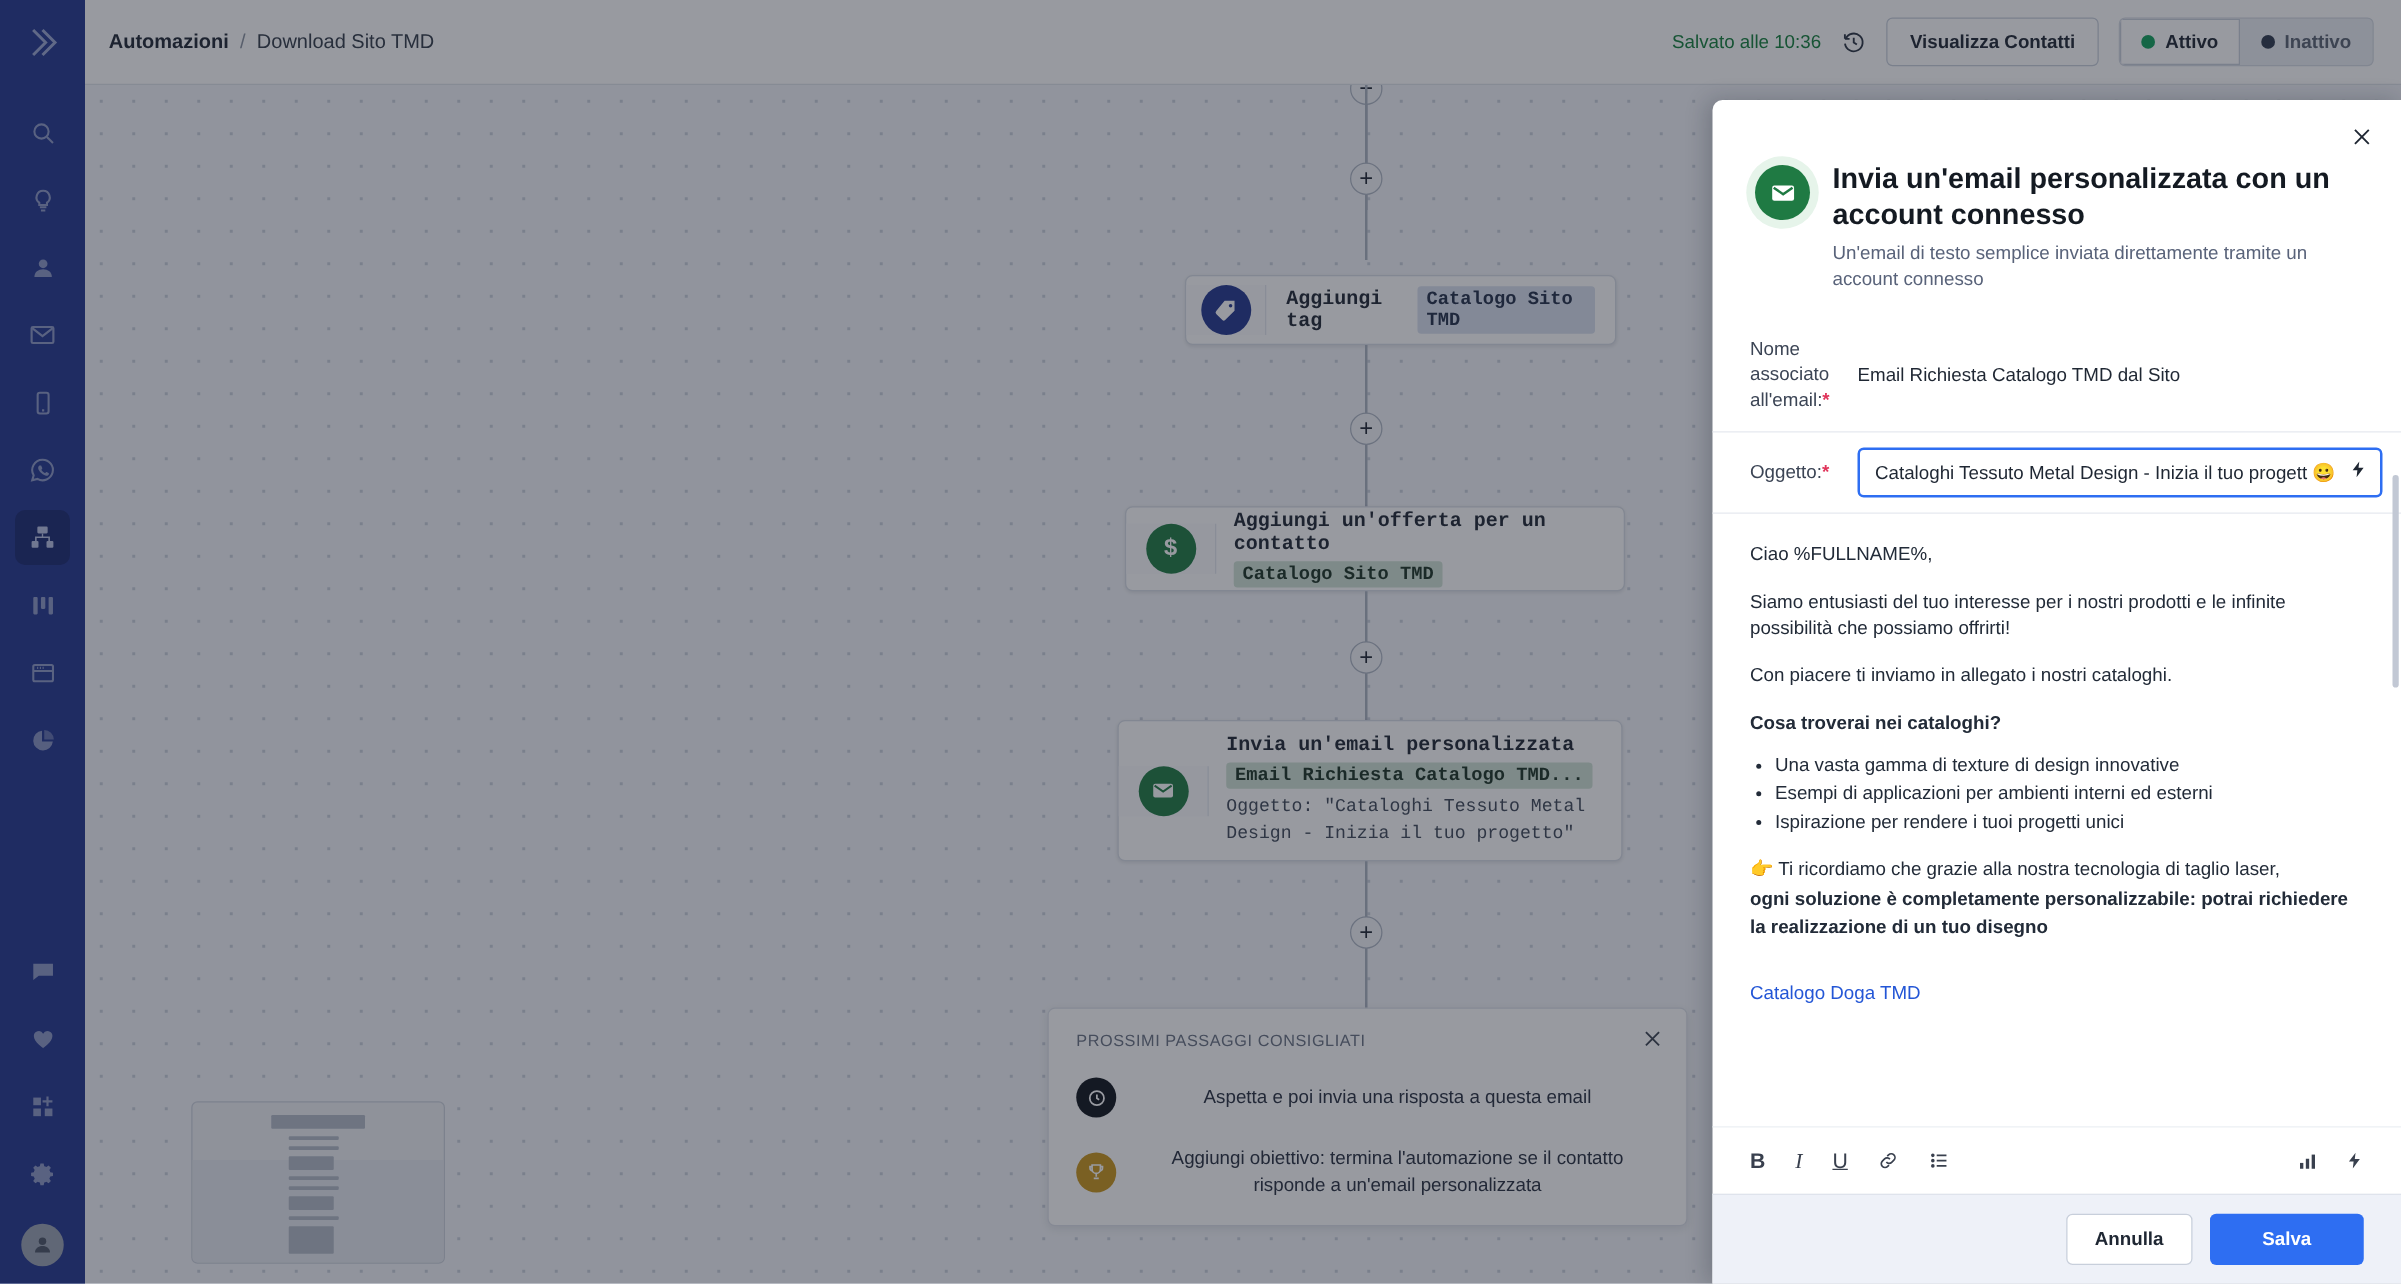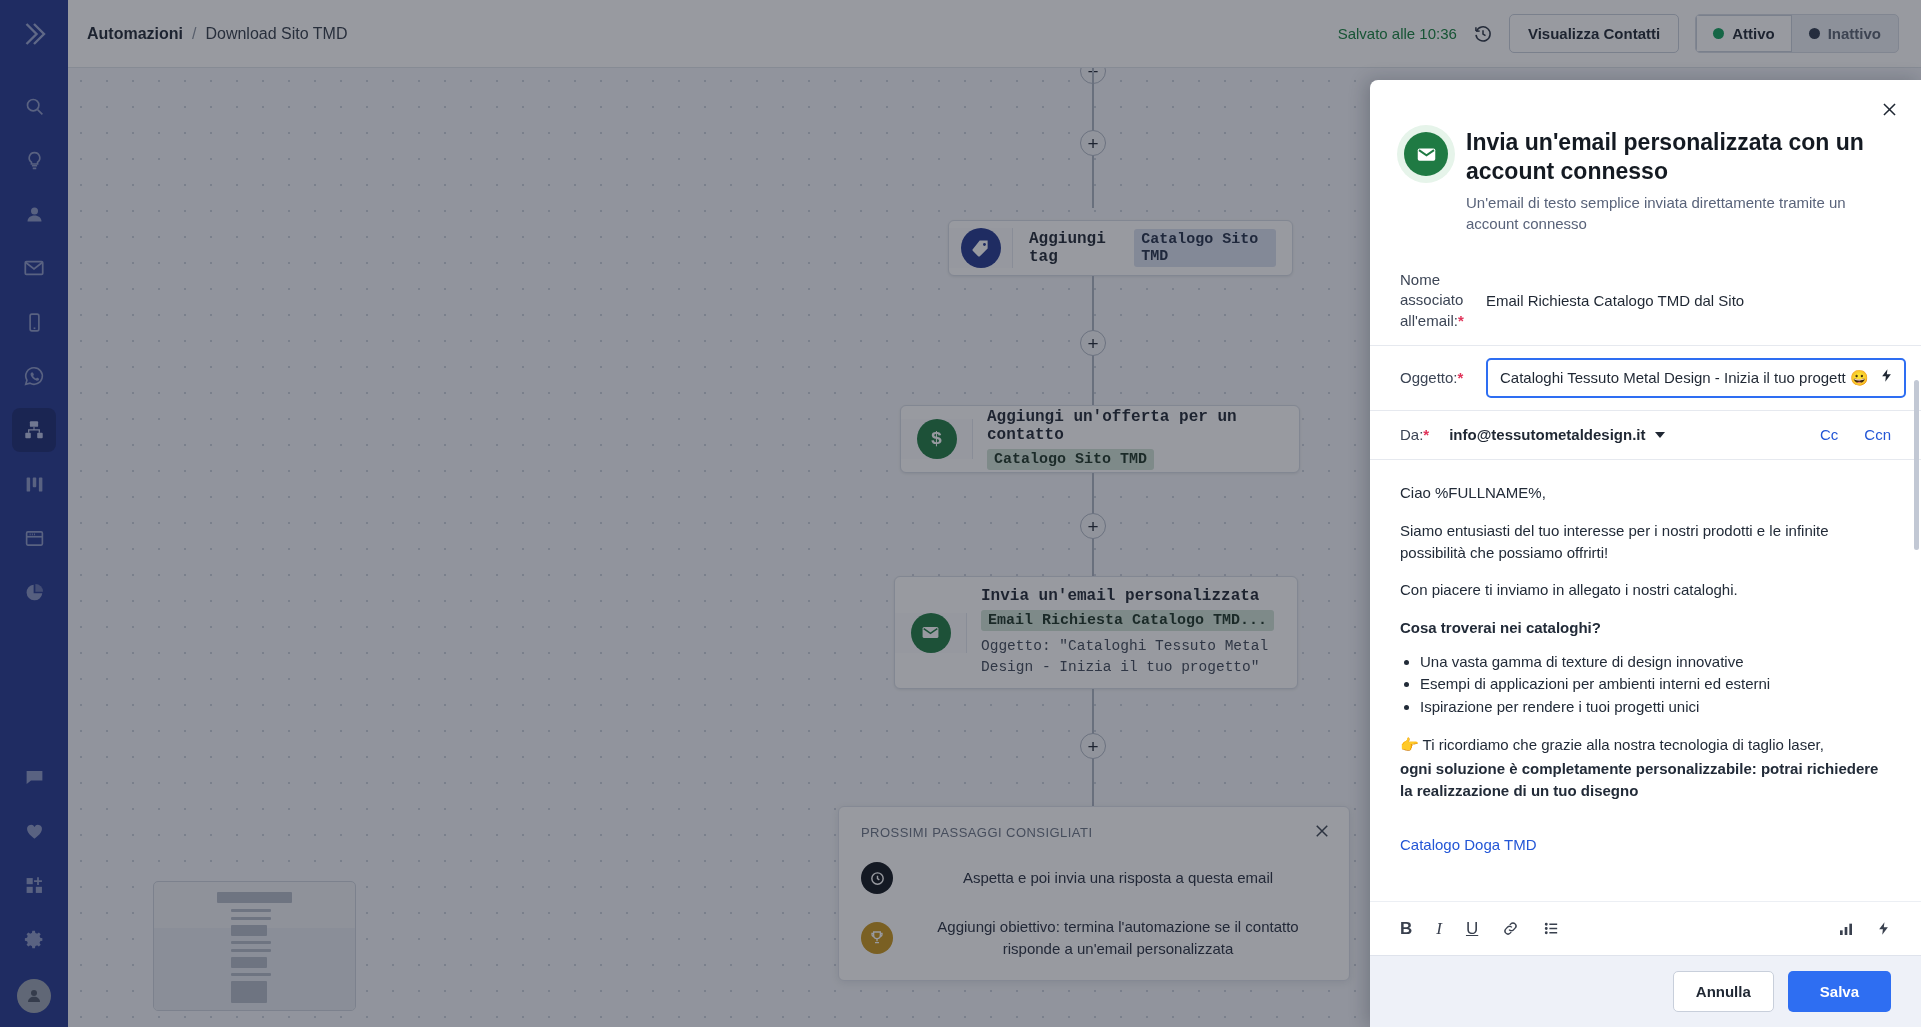--- a/index.html
+++ b/index.html
@@ -172,21 +172,21 @@
     padding: 0 30px; border-top: 1px solid #eceff4;
   }
   .tb-ic { color: #39404e; cursor: pointer; display: flex; align-items: center; font-size: 17px; }
   .tb-right { margin-left: auto; display: flex; gap: 22px; align-items: center; }
 
   .panel-footer {
     height: 72px; background: #eef1f8; border-top: 1px solid #dfe3ec;
     display: flex; align-items: center; justify-content: flex-end; gap: 14px; padding: 0 30px;
   }
   .btn-cancel { background: #fff; border: 1px solid #c8cfdb; border-radius: 5px; padding: 11px 22px; font-size: 15px; font-weight: bold; color: #1f2733; cursor: pointer; }
-  .btn-save { background: #2e6ef2; border: none; border-radius: 5px; padding: 12px 32px; font-size: 15px; font-weight: bold; color: #fff; cursor: pointer; }
+  .btn-save { background: #2e6ef2; border: none; border-radius: 5px; padding: 12px 42px; font-size: 15px; font-weight: bold; color: #fff; cursor: pointer; }
   .panel-scroll { position: absolute; right: 2px; top: 300px; width: 5px; height: 170px; background: #c2c8d4; border-radius: 3px; }
 </style>
 </head>
 <body>
 
 <div class="app">
 
   <nav class="sidebar">
     <div class="sidebar-logo">
       <svg width="30" height="30" viewBox="0 0 24 24" fill="none" stroke="#9aa6d2" stroke-width="1.9">
@@ -462,31 +462,20 @@
       <div class="subject-box">
         <div class="subject-text" title="Oggetto dell'email">Cataloghi Tessuto Metal Design - Inizia il tuo progett 😀</div>
         <span>
           <svg width="15" height="17" viewBox="0 0 24 24" fill="#1f2733">
               <path d="M13.5 2L5 13h6l-1 9 9-12h-6.5z"></path>
             </svg>
         </span>
       </div>
     </div>
 
-    <div class="from-row">
-      <div class="field-label" style="width:auto;flex:0 0 auto"><span>Da:</span><span class="req">*</span></div>
-      <div class="from-val">
-        <span>info@tessutometaldesign.it</span>
-        <i class="caret"></i>
-      </div>
-      <div class="cc-links">
-        <span>Cc</span>
-        <span>Ccn</span>
-      </div>
-    </div>
 
     <div class="body-area">
       <p>Ciao %FULLNAME%,</p>
       <p>Siamo entusiasti del tuo interesse per i nostri prodotti e le infinite possibilità che possiamo offrirti!</p>
       <p>Con piacere ti inviamo in allegato i nostri cataloghi.</p>
       <p class="b tight">Cosa troverai nei cataloghi?</p>
       <ul>
         <li>Una vasta gamma di texture di design innovative</li>
         <li>Esempi di applicazioni per ambienti interni ed esterni</li>
         <li>Ispirazione per rendere i tuoi progetti unici</li>

